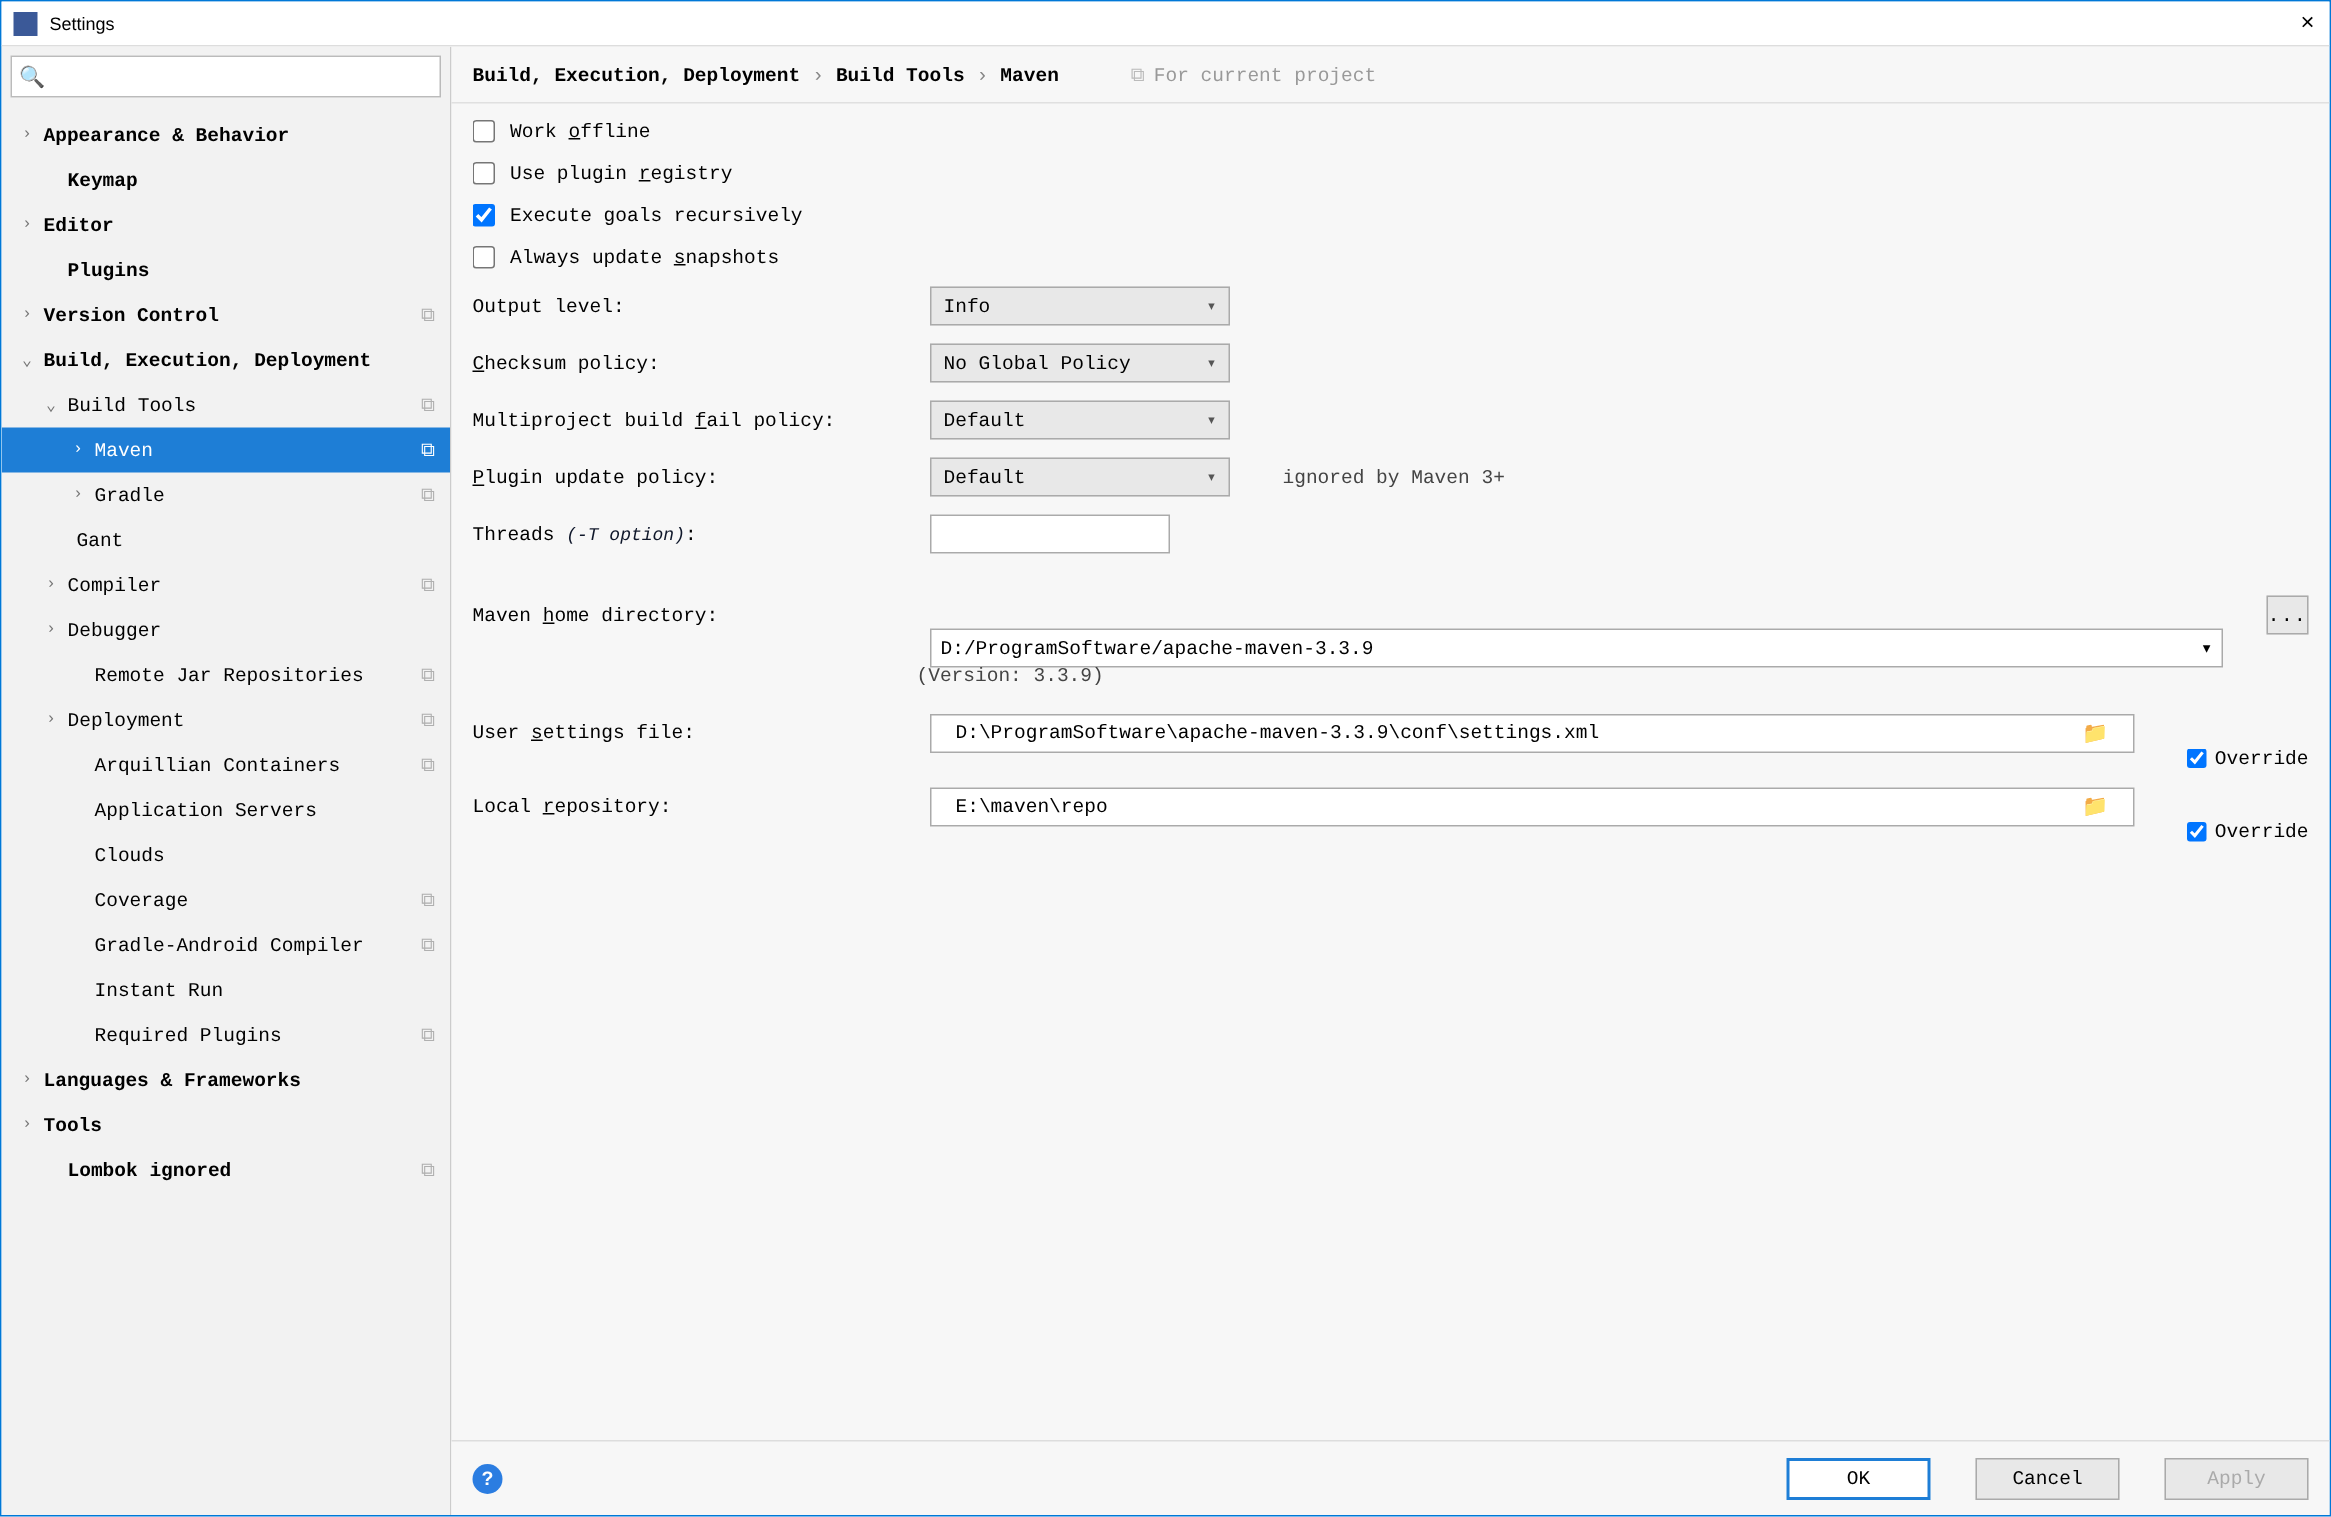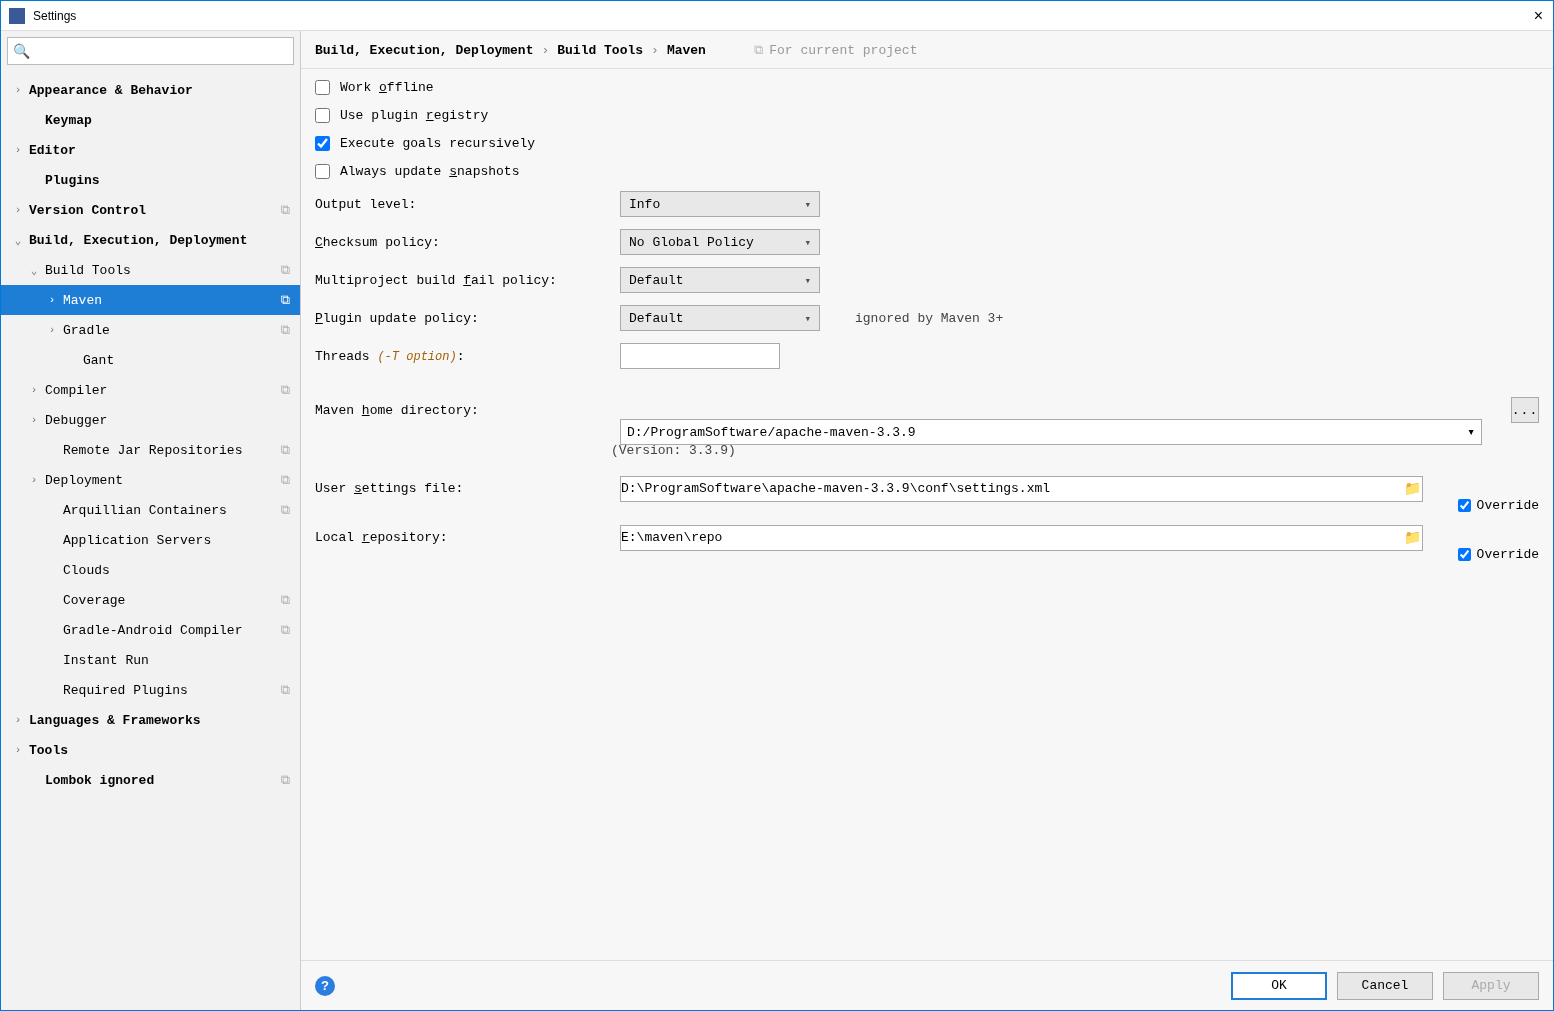--- a/index.html
+++ b/index.html
@@ -90,21 +90,21 @@
 .tree-item.selected .chev { color: #fff; }
 .tree-item.selected .badge { filter: brightness(1.8); }
 .tree-item .badge {
   position: absolute;
   right: 10px;
   color: #b0b0b0;
   font-size: 13px;
 }
 .indent-1 { padding-left: 26px; }
 .indent-2 { padding-left: 44px; }
-.indent-3 { padding-left: 64px; }
+.indent-3 { padding-left: 32px; }
 
 .content {
   flex: 1;
   display: flex;
   flex-direction: column;
   background: #f7f7f7;
 }
 .breadcrumb {
   padding: 12px 14px 10px 14px;
   display: flex;
@@ -131,21 +131,21 @@
 .checkbox-row input[type=checkbox] {
   width: 15px; height: 15px;
 }
 .field-row {
   display: flex;
   align-items: center;
   min-height: 38px;
   gap: 25px;
 }
 .field-label { width: 280px; }
-.field-hint { color: #a16207; font-style: italic; font-size: 12px; }
+.field-hint { color: #0f172a; font-style: italic; font-size: 12px; }
 .select {
   width: 200px;
   height: 26px;
   border: 1px solid #aaa;
   background: #e8e8e8;
   display: flex;
   align-items: center;
   justify-content: space-between;
   padding: 0 8px;
   cursor: pointer;
@@ -181,21 +181,21 @@
   letter-spacing:1px;
 }
 .folder-icon { color:#bbb; font-size:14px; }
 .input-with-icon {
   flex:1;
   height:26px;
   border:1px solid #aaa;
   background:#fff;
   display:flex;
   align-items:center;
-  padding:0 0;
+  padding:0 16px;
   gap:6px;
 }
 .input-with-icon span.val { flex:1; }
 .override-col { display:flex; align-items:center; gap:6px; margin-left:10px;margin-top:34px; }
 .version-note { color:#444; padding-left:296px; font-size:13px; margin-top:-2px; margin-bottom:6px; }
 .note-inline { color:#444; margin-left:10px; }
 
 .footer {
   height: 50px;
   border-top: 1px solid #ddd;
@@ -213,20 +213,21 @@
 }
 .footer .spacer { flex:1; }
 .btn {
   min-width: 96px;
   height: 28px;
   border: 1px solid #aaa;
   background: #e8e8e8;
   cursor: pointer;
   font-family: inherit;
   font-size: 13px;
+  margin-left: 20px;
 }
 .btn.primary { border: 2px solid #1e7ed6; background:#fff; }
 .btn:disabled { color:#aaa; }
 .underline { text-decoration: underline; }
 </style>
 </head>
 <body>
 
 <div class="titlebar">
   <span class="app-icon"></span>

